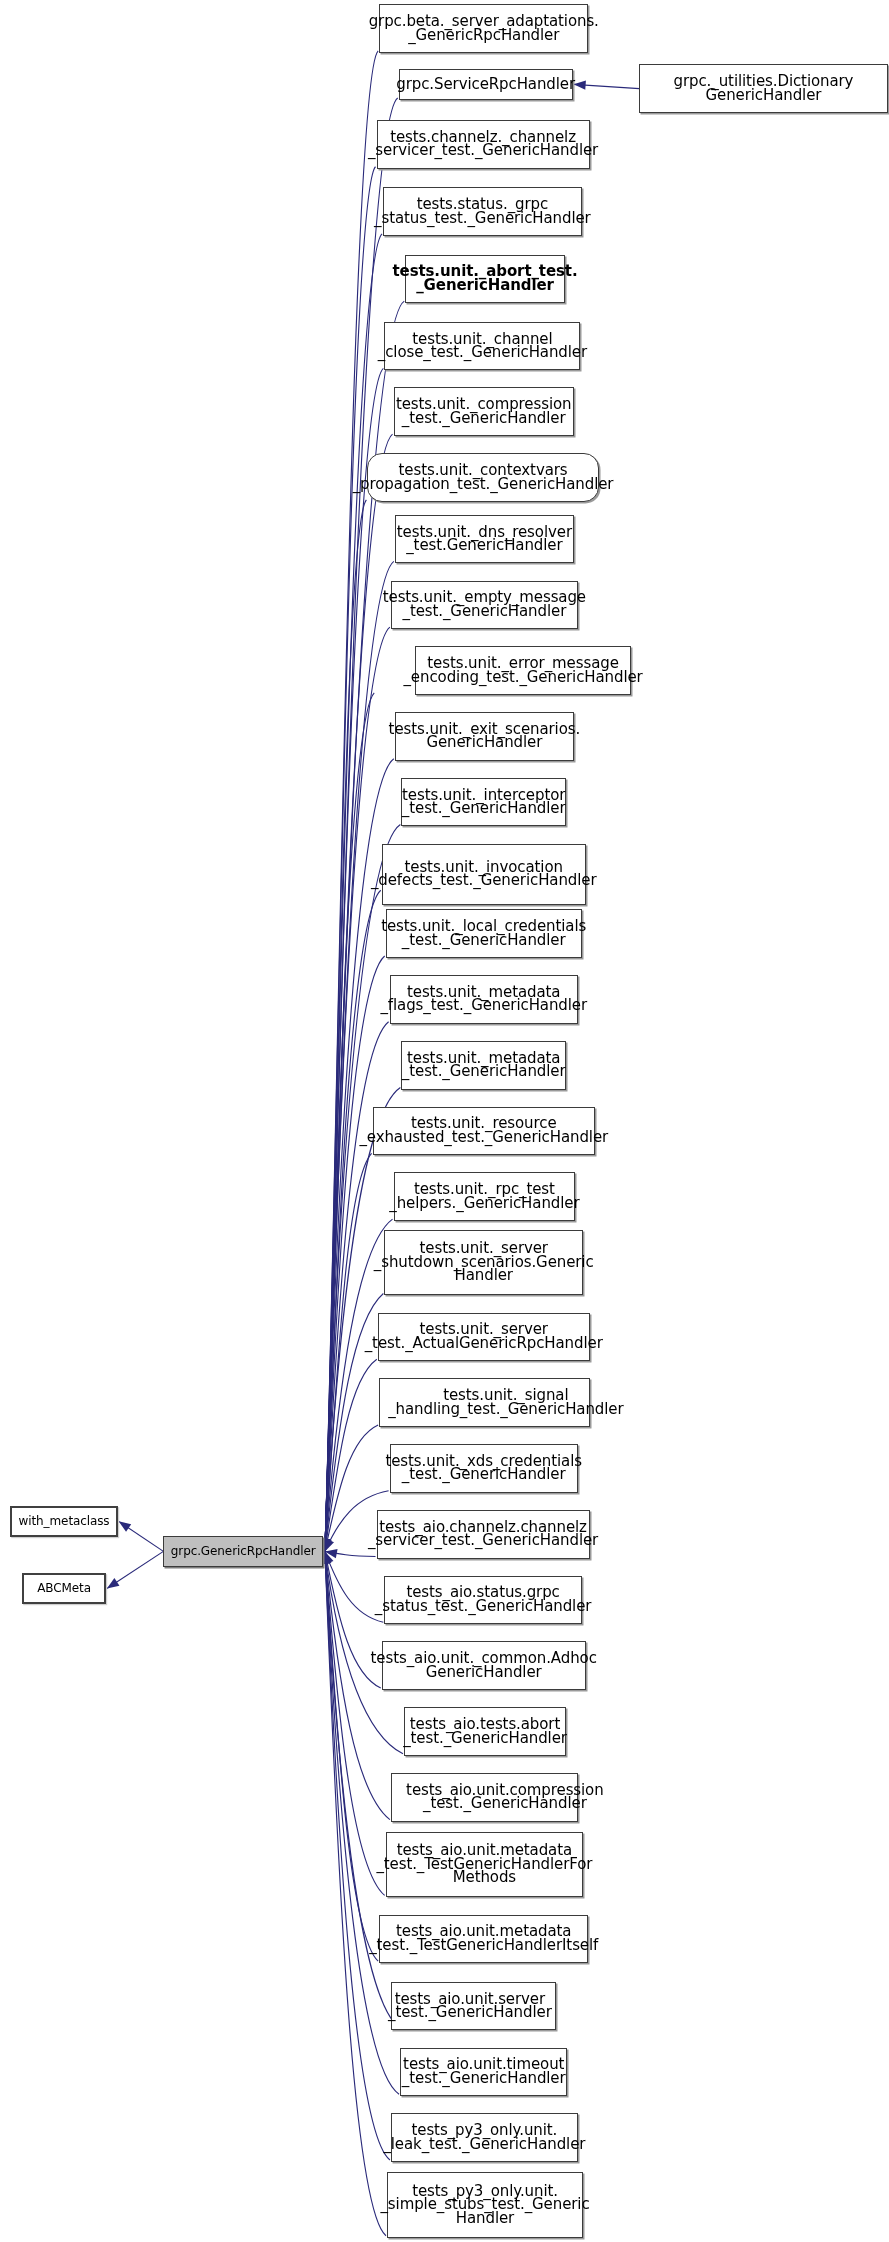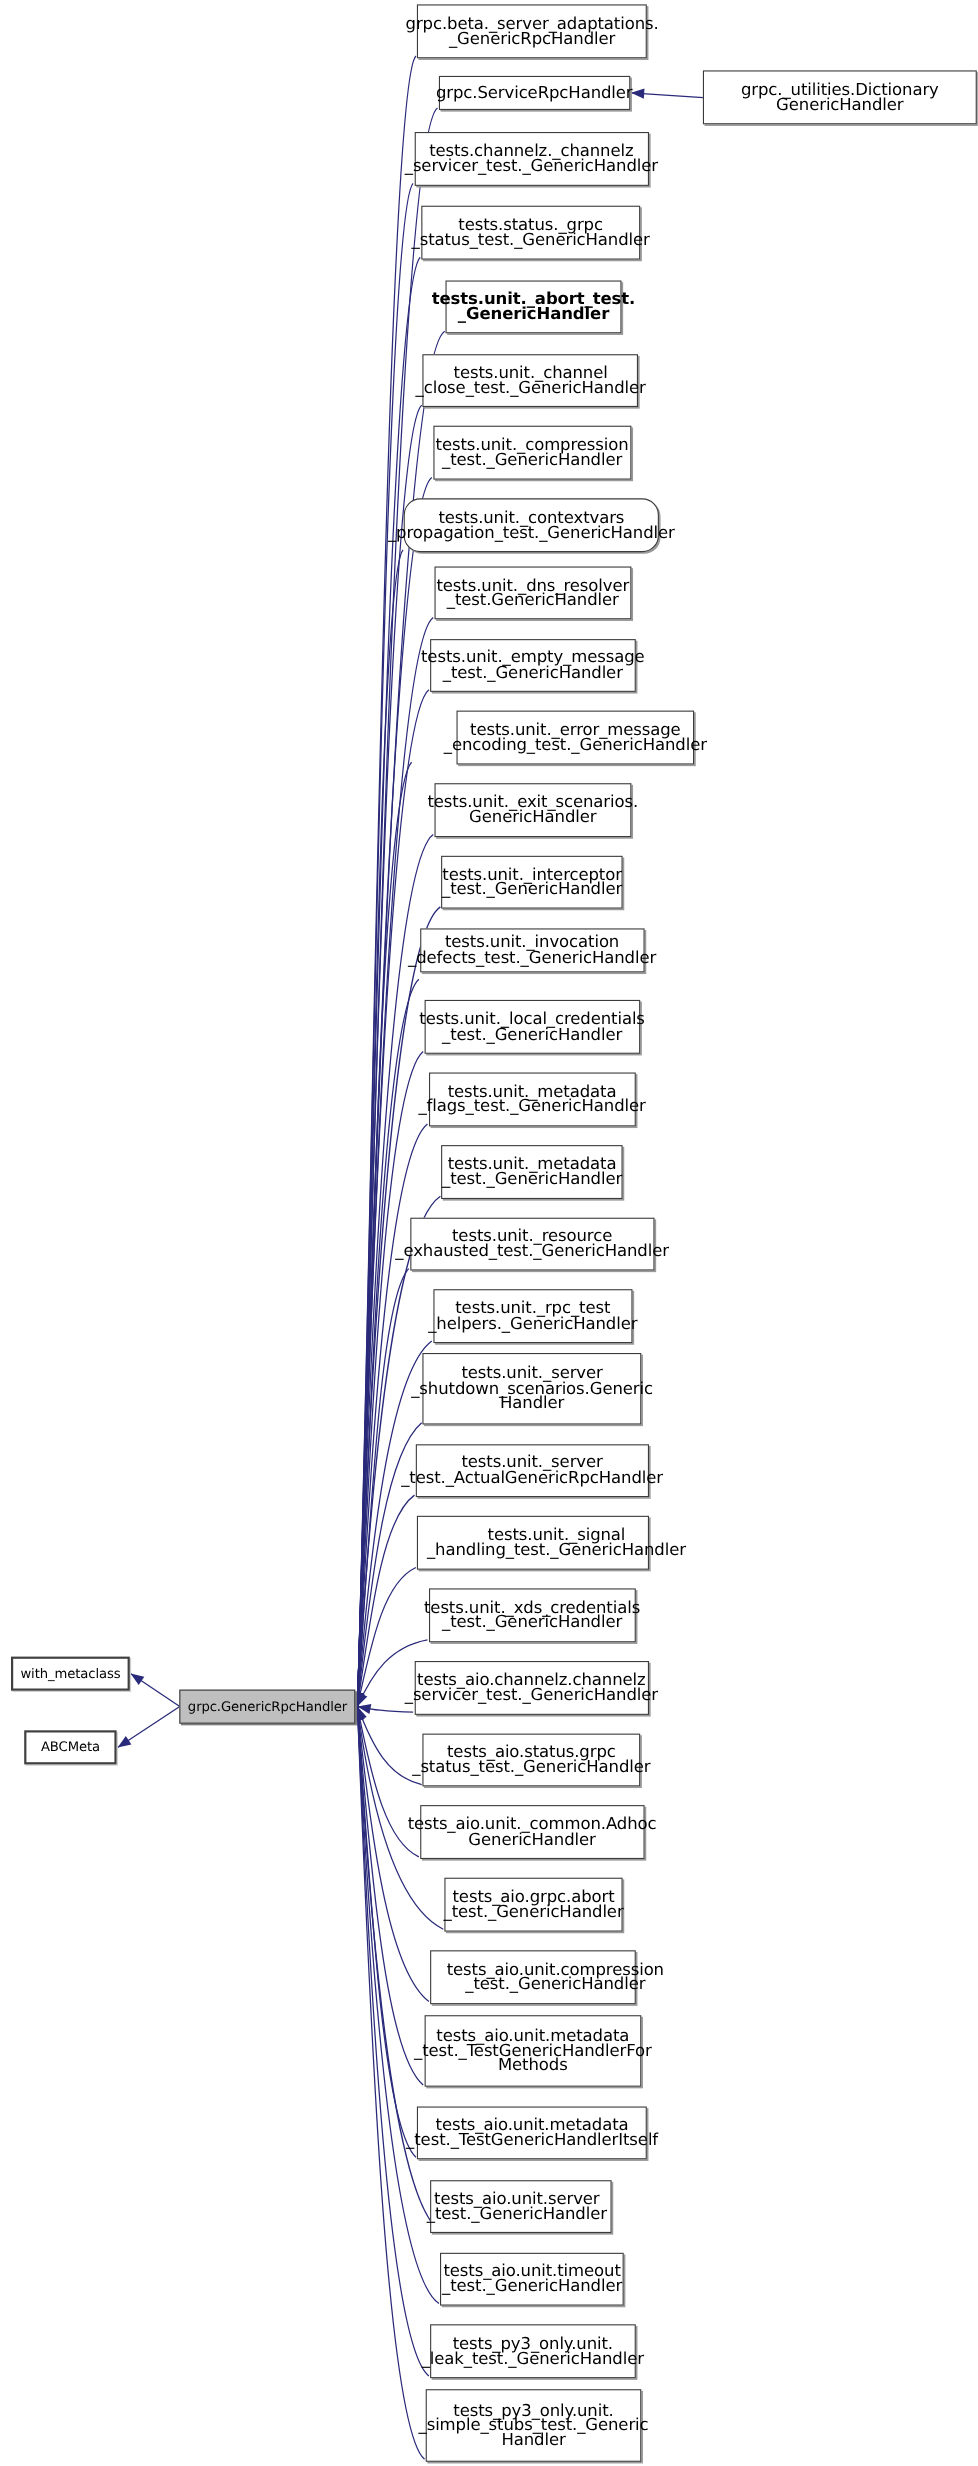--- a/index.html
+++ b/index.html
@@ -157,21 +157,21 @@
       <div class="node thick" style="left: 394.821px; top: 514.745px; width: 179.107px; height: 48.6148px;"><span>tests.unit._dns_resolver
 _test.GenericHandler</span></div>
       <div class="node thick" style="left: 390.899px; top: 580.518px; width: 186.951px; height: 48.6148px;"><span>tests.unit._empty_message
 _test._GenericHandler</span></div>
       <div class="node thick" style="left: 375.21px; top: 646.291px; width: 215.713px; height: 48.6148px; margin-left: 40px;"><span>tests.unit._error_message
 _encoding_test._GenericHandler</span></div>
       <div class="node thick" style="left: 394.821px; top: 712.064px; width: 179.107px; height: 48.6148px;"><span>tests.unit._exit_scenarios.
 GenericHandler</span></div>
       <div class="node thick" style="left: 401.357px; top: 777.837px; width: 164.726px; height: 48.6148px;"><span>tests.unit._interceptor
 _test._GenericHandler</span></div>
-      <div class="node thick" style="left: 381.747px; top: 843.61px; width: 203.947px; height: 40px;"><span>tests.unit._invocation
+      <div class="node thick" style="left: 381.747px; top: 843.61px; width: 203.947px; height: 61px;"><span>tests.unit._invocation
 _defects_test._GenericHandler</span></div>
       <div class="node thick" style="left: 385.669px; top: 909.383px; width: 196.103px; height: 48.6148px;"><span>tests.unit._local_credentials
 _test._GenericHandler</span></div>
       <div class="node thick" style="left: 389.591px; top: 975.156px; width: 188.259px; height: 48.6148px;"><span>tests.unit._metadata
 _flags_test._GenericHandler</span></div>
       <div class="node thick" style="left: 401.357px; top: 1040.93px; width: 164.726px; height: 48.6148px;"><span>tests.unit._metadata
 _test._GenericHandler</span></div>
       <div class="node thick" style="left: 372.596px; top: 1106.7px; width: 222.25px; height: 48.6148px;"><span>tests.unit._resource
 _exhausted_test._GenericHandler</span></div>
       <div class="node thick" style="left: 393.513px; top: 1172.47px; width: 181.722px; height: 48.6148px;"><span>tests.unit._rpc_test
@@ -184,21 +184,21 @@
       <div class="node thick" style="left: 379.132px; top: 1378.37px; width: 210.484px; height: 48.6148px; padding-left: 46px;"><span>tests.unit._signal
 _handling_test._GenericHandler</span></div>
       <div class="node thick" style="left: 389.591px; top: 1444.15px; width: 188.259px; height: 48.6148px;"><span>tests.unit._xds_credentials
 _test._GenericHandler</span></div>
       <div class="node thick" style="left: 376.518px; top: 1509.92px; width: 213.099px; height: 48.6148px;"><span>tests_aio.channelz.channelz
 _servicer_test._GenericHandler</span></div>
       <div class="node thick" style="left: 384.362px; top: 1575.69px; width: 197.41px; height: 48.6148px;"><span>tests_aio.status.grpc
 _status_test._GenericHandler</span></div>
       <div class="node thick" style="left: 381.747px; top: 1641.46px; width: 203.947px; height: 48.6148px;"><span>tests_aio.unit._common.Adhoc
 GenericHandler</span></div>
-      <div class="node thick" style="left: 403.972px; top: 1707.24px; width: 162.112px; height: 48.6148px;"><span>tests_aio.grpc.abort
+      <div class="node thick" style="left: 403.972px; top: 1707.24px; width: 162.112px; height: 48.6148px;"><span>tests_aio.tests.abort
 _test._GenericHandler</span></div>
       <div class="node thick" style="left: 390.899px; top: 1773.01px; width: 186.951px; height: 48.6148px; padding-left: 44px;"><span>tests_aio.unit.compression
 _test._GenericHandler</span></div>
       <div class="node thick" style="left: 385.669px; top: 1831.63px; width: 197.41px; height: 65.773px;"><span>tests_aio.unit.metadata
 _test._TestGenericHandlerFor
 Methods</span></div>
       <div class="node thick" style="left: 379.132px; top: 1914.57px; width: 209.176px; height: 48.6148px;"><span>tests_aio.unit.metadata
 _test._TestGenericHandlerItself</span></div>
       <div class="node thick" style="left: 391px; top: 1981.77px; width: 164.726px; height: 48.6148px; justify-content: flex-end;"><span>tests_aio.unit.server
 _test._GenericHandler</span></div>

